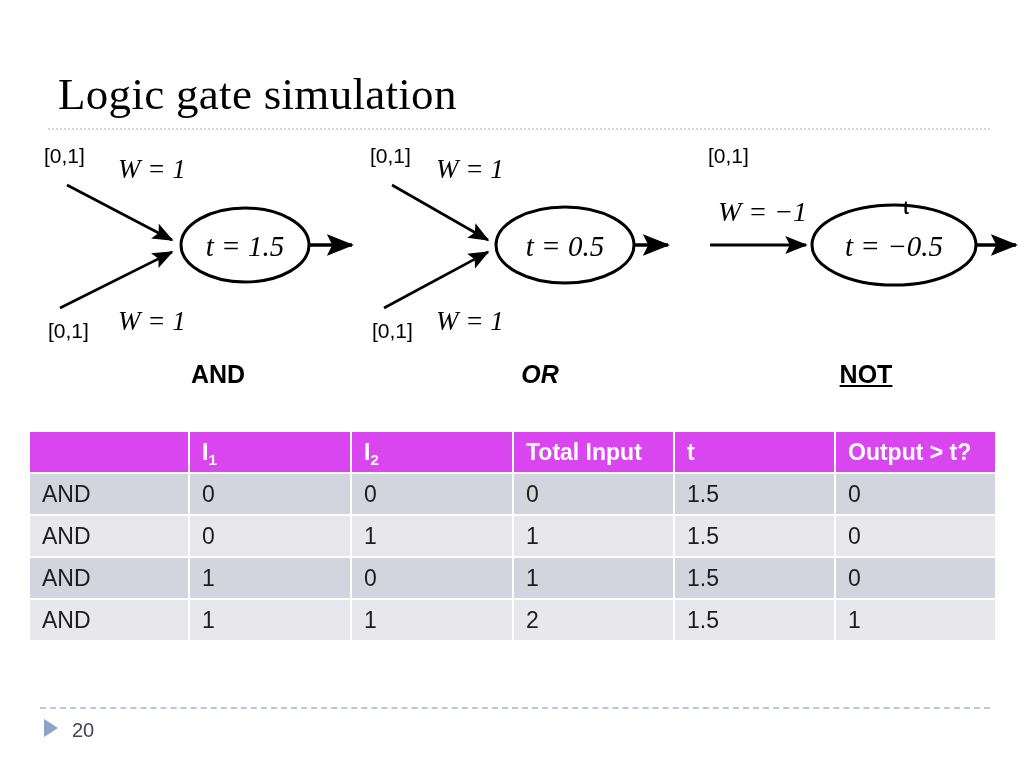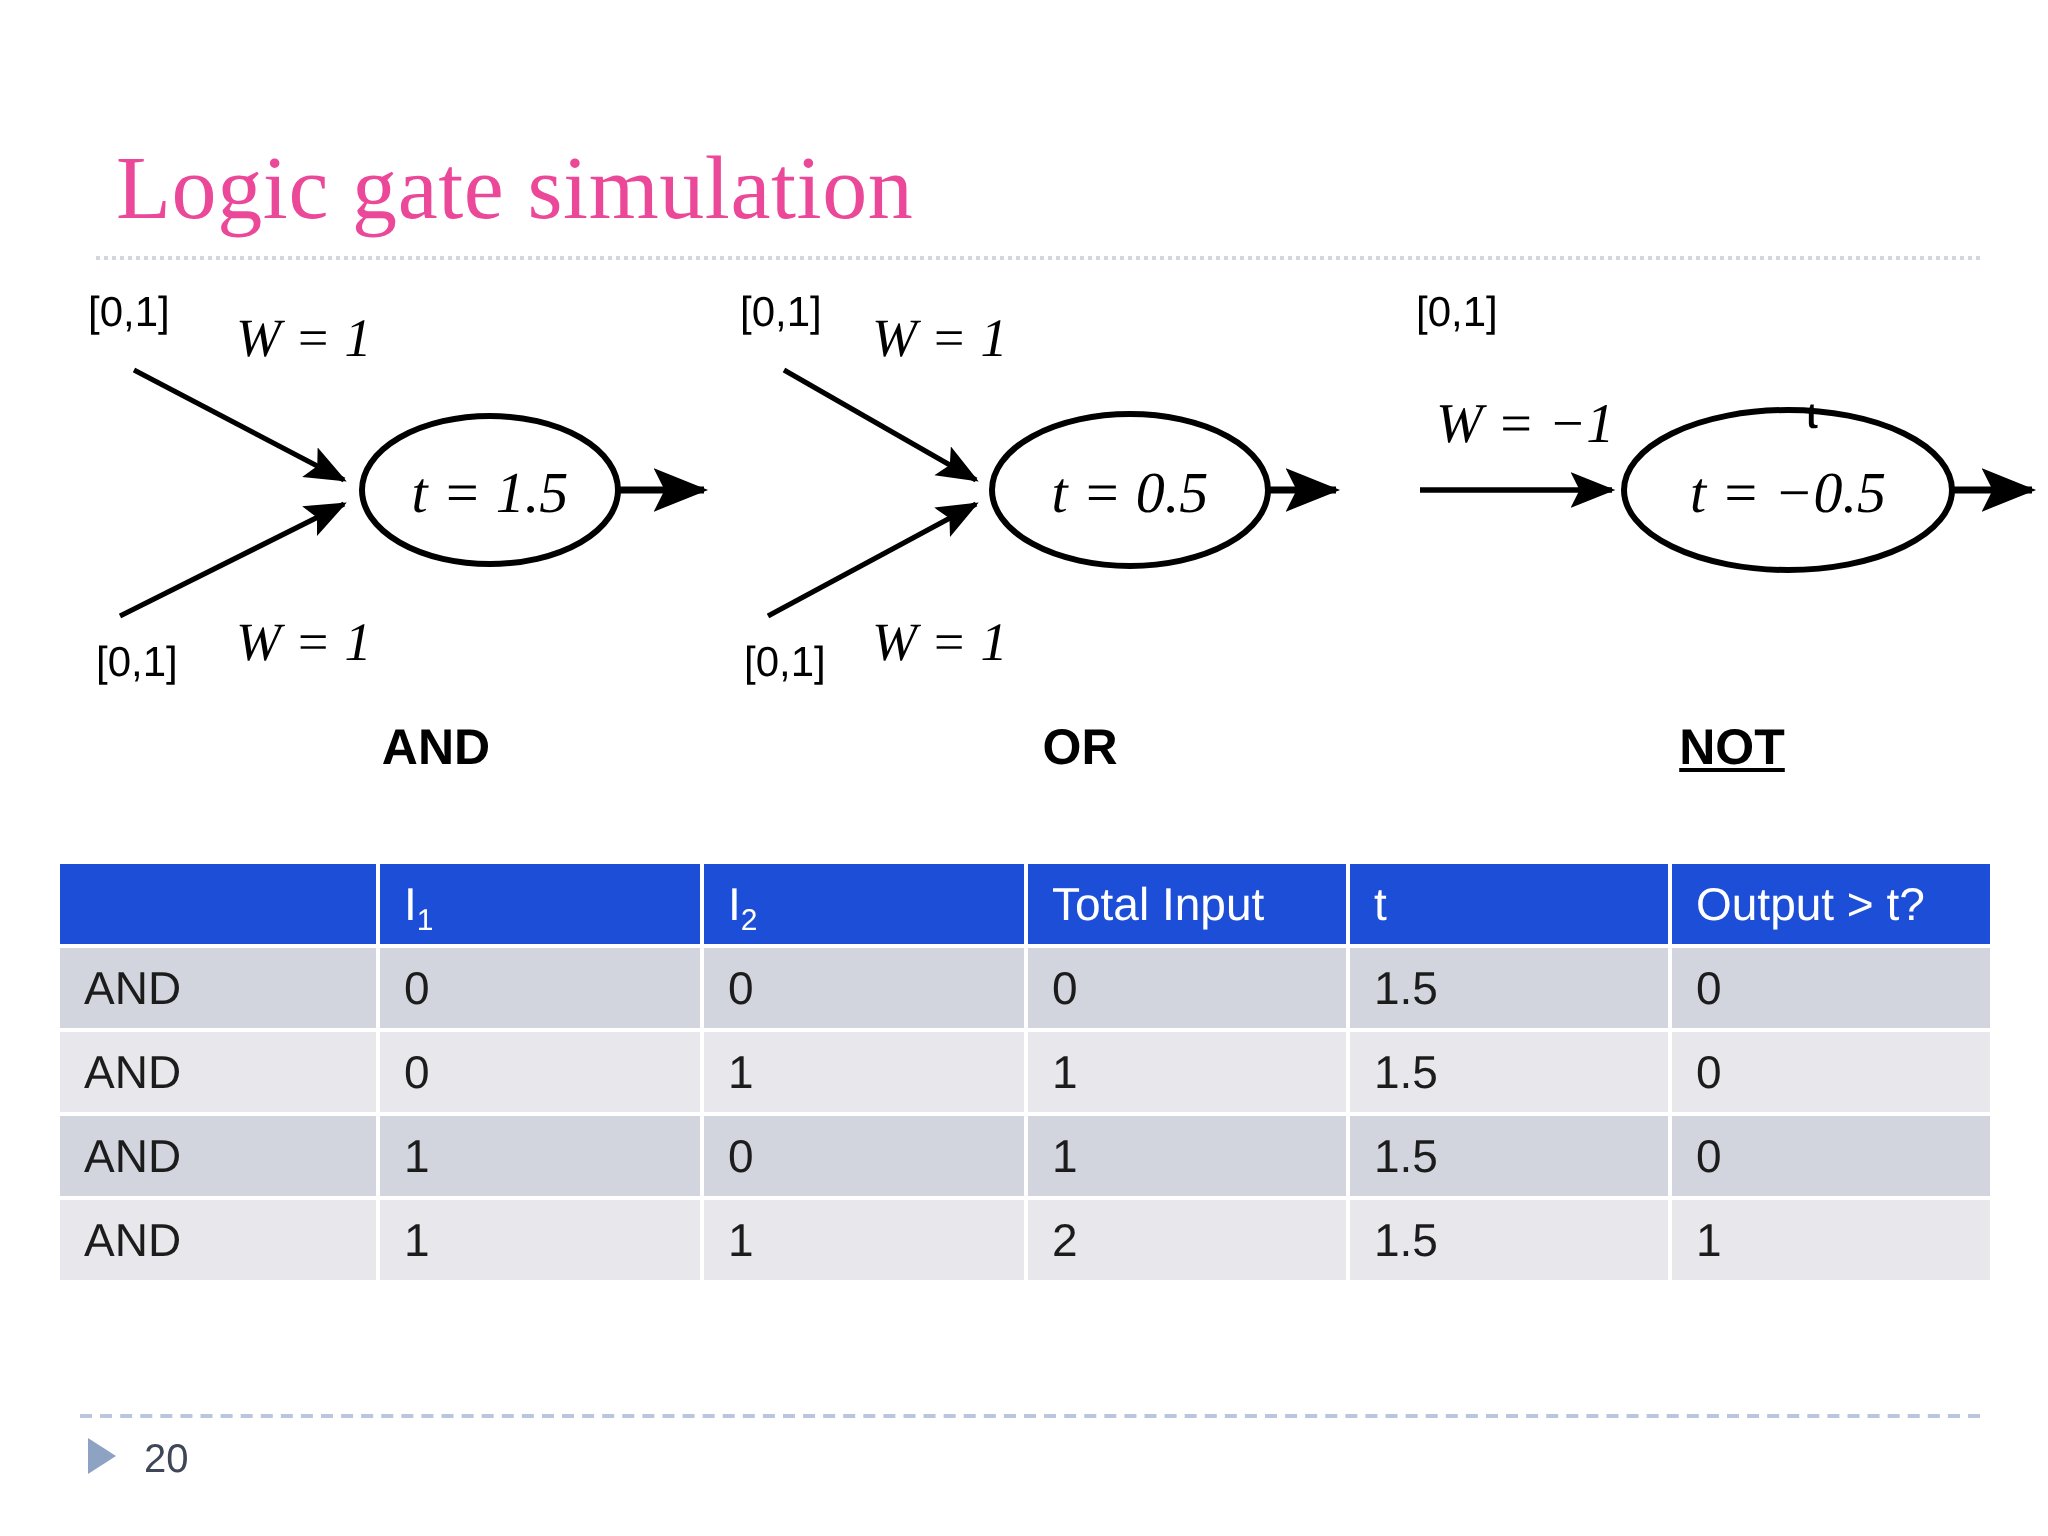--- a/index.html
+++ b/index.html
@@ -17,21 +17,21 @@
   }
 
   
   #slide-title {
     position: absolute;
     left: 58px;
     top: 68px;
     font-family: "Liberation Serif", serif;
     font-size: 45px;
     line-height: 52px;
-    color: #ec4899;
+    color: #000000;
     letter-spacing: 0.3px;
     white-space: nowrap;
   }
   #title-rule {
     position: absolute;
     left: 48px;
     top: 128px;
     width: 942px;
     height: 0;
     border-top: 2px dotted #d3d6dd;
@@ -52,21 +52,21 @@
     position: absolute;
     top: 360px;
     font-family: "Liberation Sans", sans-serif;
     font-weight: bold;
     font-size: 25px;
     color: #000000;
     text-align: center;
     white-space: nowrap;
   }
   #caption-and { left: 148px; width: 140px; }
-  #caption-or  { left: 470px; width: 140px; }
+  #caption-or  { left: 470px; width: 140px; font-style: italic; }
   #caption-not { left: 796px; width: 140px; text-decoration: underline; }
 
   
   #truth-table {
     position: absolute;
     left: 30px;
     top: 432px;
     width: 965px;
     border-collapse: separate;
     border-spacing: 0;
@@ -77,23 +77,23 @@
     vertical-align: middle;
     padding: 0 0 0 12px;
     font-size: 23px;
     border-right: 2px solid #ffffff;
     border-bottom: 2px solid #ffffff;
   }
   #truth-table th:last-child, #truth-table td:last-child {
     border-right: none;
   }
   #truth-table thead th {
-    background: #1d4ed8;
+    background: #d946ef;
     color: #ffffff;
-    font-weight: normal;
+    font-weight: bold;
     height: 40px;
     font-size: 23px;
   }
   #truth-table tbody td {
     height: 40px;
     color: #1c1c1c;
     font-weight: normal;
   }
   #truth-table tbody tr.row-dark td { background: #d2d5de; }
   #truth-table tbody tr.row-light td { background: #e8e8ec; }

